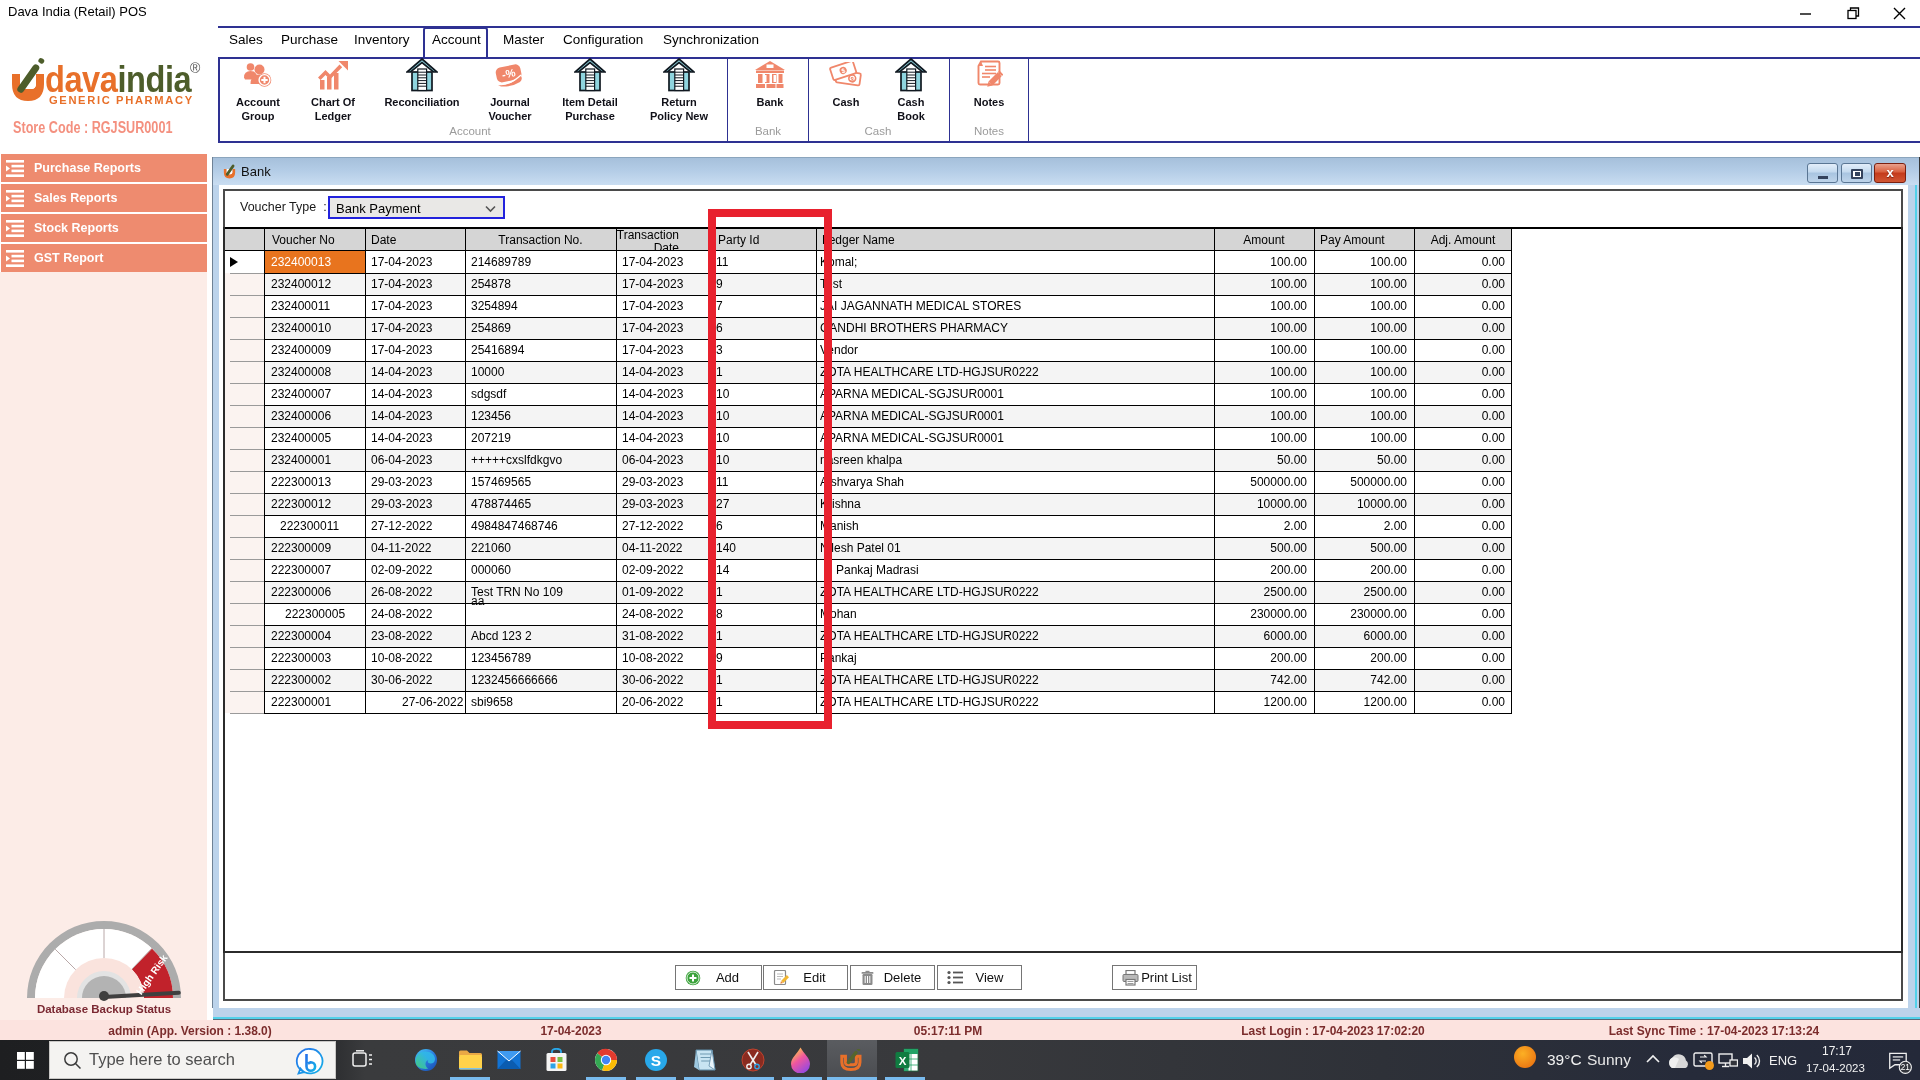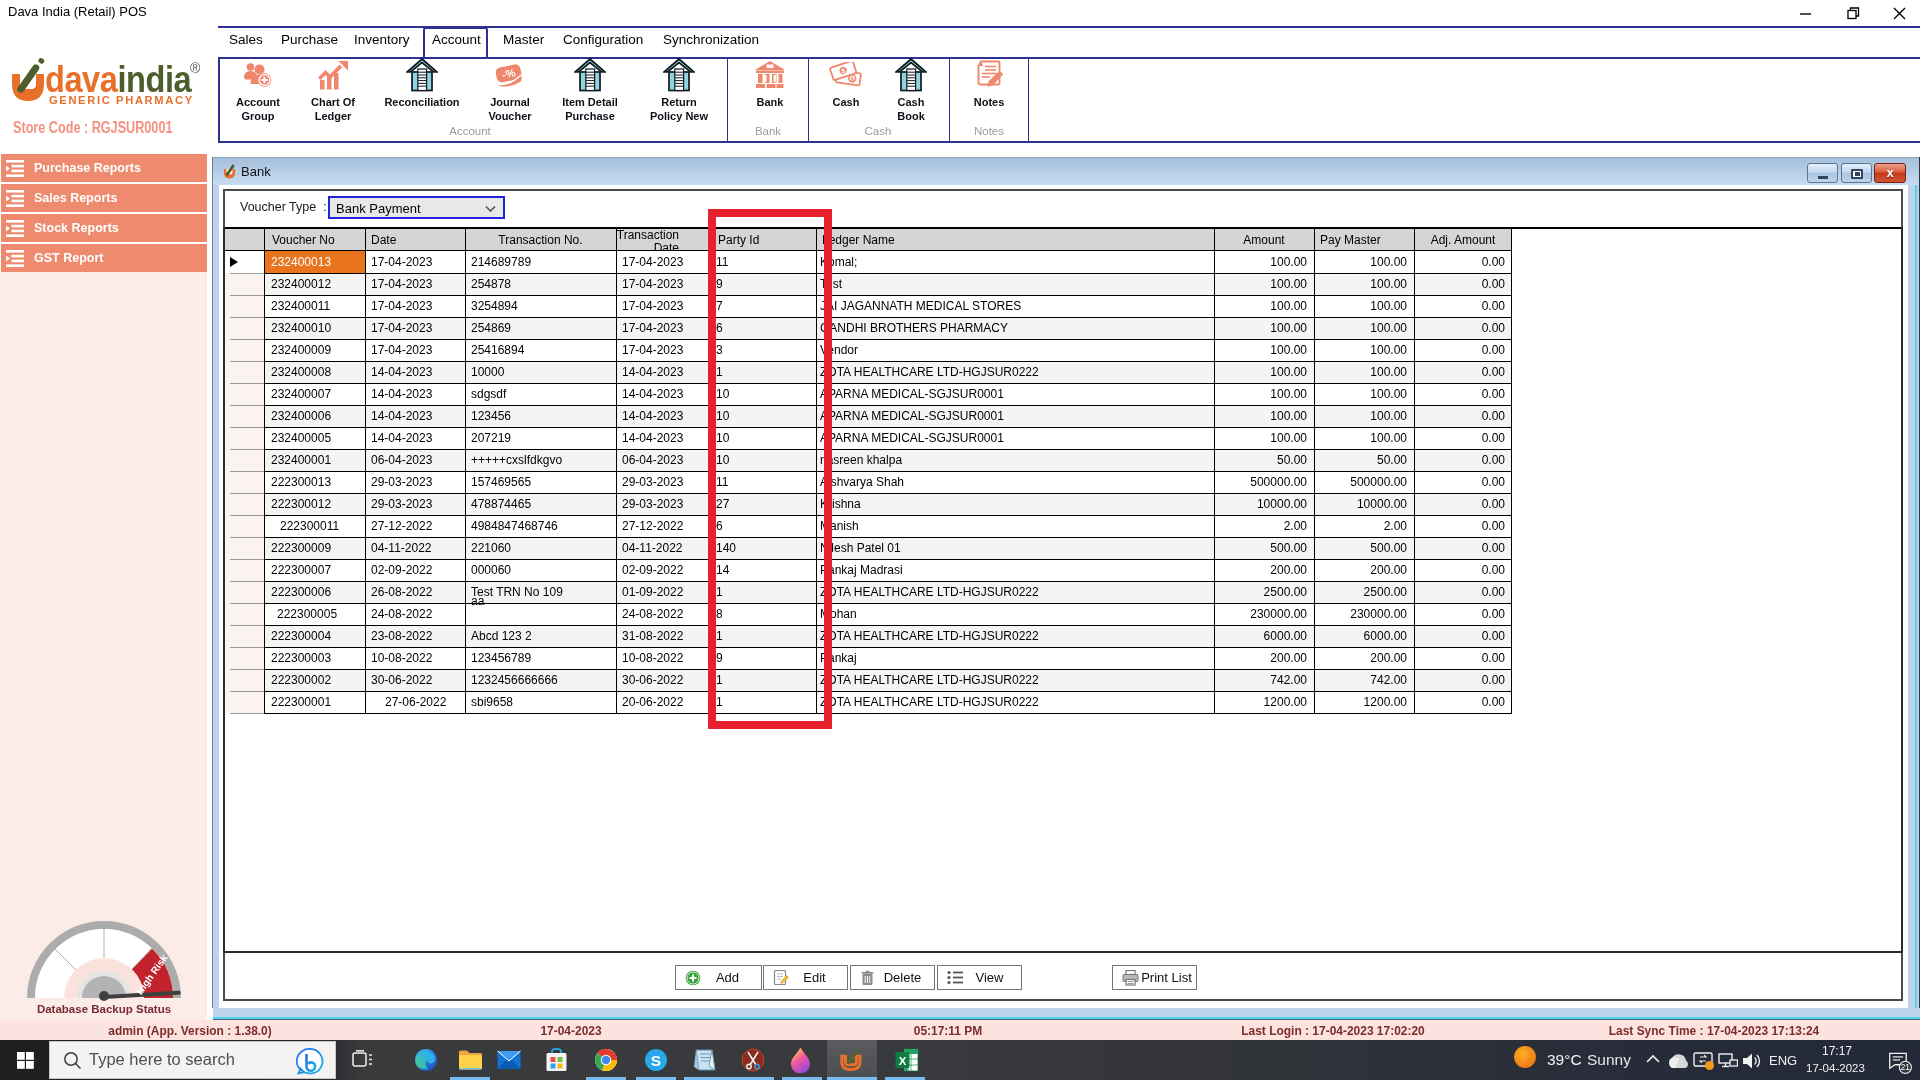--- a/index.html
+++ b/index.html
@@ -295,21 +295,21 @@
 <div class="a" style="left:223px;top:227px;width:2px;height:726px;background:#2b2b2b"></div>
 <div class="a" style="left:1901px;top:227px;width:2px;height:726px;background:#2b2b2b"></div>
 <div class="a" style="left:223px;top:951px;width:1680px;height:2px;background:#2b2b2b"></div>
 <div class="hcell" style="left:225px;width:1287px"></div>
 <div class="hcell" style="left:264px;width:101px;padding-left:8px">Voucher No</div>
 <div class="hcell" style="left:365px;width:100px;padding-left:6px">Date</div>
 <div class="hcell" style="left:465px;width:151px;justify-content:center">Transaction No.</div>
 <div class="hcell" style="left:710px;width:106px;padding-left:8px">Party Id</div>
 <div class="hcell" style="left:816px;width:398px;padding-left:6px">Ledger Name</div>
 <div class="hcell" style="left:1214px;width:100px;justify-content:center">Amount</div>
-<div class="hcell" style="left:1314px;width:100px;padding-left:6px">Pay Master</div>
+<div class="hcell" style="left:1314px;width:100px;padding-left:6px">Pay Amount</div>
 <div class="hcell" style="left:1414px;width:98px;justify-content:center">Adj. Amount</div>
 <div class="hcell" style="left:585px;width:94px;display:block;text-align:right;line-height:13px;padding-top:0">Transaction<br>Date</div>
 <div class="cell" style="left:225px;top:251px;width:39px;background:#fff"></div>
 <svg class="a" style="left:230px;top:257px" width="8" height="10" viewBox="0 0 8 10">
     <polygon points="0,0 8,5 0,10" fill="#000"></polygon>
   </svg>
 <div class="cell" style="left:264px;top:251px;width:101px;padding-left:7px;background:#e8741e;color:#fff">232400013</div>
 <div class="cell" style="left:365px;top:251px;width:100px;padding-left:6px">17-04-2023</div>
 <div class="cell" style="left:465px;top:251px;width:151px;padding-left:6px">214689789</div>
 <div class="cell" style="left:616px;top:251px;width:94px;padding-left:6px">17-04-2023</div>
@@ -454,37 +454,37 @@
 <div class="cell" style="left:816px;top:537px;width:398px;padding-left:4px">Nilesh Patel 01</div>
 <div class="cell" style="left:1214px;top:537px;width:100px;justify-content:flex-end;padding-right:7px">500.00</div>
 <div class="cell" style="left:1314px;top:537px;width:100px;justify-content:flex-end;padding-right:7px">500.00</div>
 <div class="cell" style="left:1414px;top:537px;width:98px;justify-content:flex-end;padding-right:7px">0.00</div>
 <div class="cell" style="left:225px;top:559px;width:39px;background:#fbf3f0"></div>
 <div class="cell" style="left:264px;top:559px;width:101px;padding-left:7px">222300007</div>
 <div class="cell" style="left:365px;top:559px;width:100px;padding-left:6px">02-09-2022</div>
 <div class="cell" style="left:465px;top:559px;width:151px;padding-left:6px">000060</div>
 <div class="cell" style="left:616px;top:559px;width:94px;padding-left:6px">02-09-2022</div>
 <div class="cell" style="left:710px;top:559px;width:106px;padding-left:6px">14</div>
-<div class="cell" style="left:816px;top:559px;width:398px;padding-left:4px">Pankaj Madrasi</div>
+<div class="cell" style="left:816px;top:559px;width:398px;padding-left:20px">Pankaj Madrasi</div>
 <div class="cell" style="left:1214px;top:559px;width:100px;justify-content:flex-end;padding-right:7px">200.00</div>
 <div class="cell" style="left:1314px;top:559px;width:100px;justify-content:flex-end;padding-right:7px">200.00</div>
 <div class="cell" style="left:1414px;top:559px;width:98px;justify-content:flex-end;padding-right:7px">0.00</div>
 <div class="cell" style="left:225px;top:581px;width:39px;background:#fbf3f0"></div>
 <div class="a" style="left:264px;top:581px;width:1248px;height:22px;background:#f4f4f4"></div>
 <div class="cell" style="left:264px;top:581px;width:101px;padding-left:7px">222300006</div>
 <div class="cell" style="left:365px;top:581px;width:100px;padding-left:6px">26-08-2022</div>
 <div class="cell" style="left:465px;top:581px;width:151px;padding-left:6px">Test TRN No 109</div>
 <div class="cell" style="left:616px;top:581px;width:94px;padding-left:6px">01-09-2022</div>
 <div class="cell" style="left:710px;top:581px;width:106px;padding-left:6px">1</div>
 <div class="cell" style="left:816px;top:581px;width:398px;padding-left:4px">ZOTA HEALTHCARE LTD-HGJSUR0222</div>
 <div class="cell" style="left:1214px;top:581px;width:100px;justify-content:flex-end;padding-right:7px">2500.00</div>
 <div class="cell" style="left:1314px;top:581px;width:100px;justify-content:flex-end;padding-right:7px">2500.00</div>
 <div class="cell" style="left:1414px;top:581px;width:98px;justify-content:flex-end;padding-right:7px">0.00</div>
 <div class="cell" style="left:225px;top:603px;width:39px;background:#fbf3f0"></div>
-<div class="cell" style="left:264px;top:603px;width:101px;padding-left:13px">222300005</div>
+<div class="cell" style="left:272px;top:603px;width:101px;padding-left:13px">222300005</div>
 <div class="cell" style="left:365px;top:603px;width:100px;padding-left:6px">24-08-2022</div>
 <div class="cell" style="left:465px;top:590px;width:151px;padding-left:6px">aa</div>
 <div class="cell" style="left:616px;top:603px;width:94px;padding-left:6px">24-08-2022</div>
 <div class="cell" style="left:710px;top:603px;width:106px;padding-left:6px">8</div>
 <div class="cell" style="left:816px;top:603px;width:398px;padding-left:4px">Mohan</div>
 <div class="cell" style="left:1214px;top:603px;width:100px;justify-content:flex-end;padding-right:7px">230000.00</div>
 <div class="cell" style="left:1314px;top:603px;width:100px;justify-content:flex-end;padding-right:7px">230000.00</div>
 <div class="cell" style="left:1414px;top:603px;width:98px;justify-content:flex-end;padding-right:7px">0.00</div>
 <div class="cell" style="left:225px;top:625px;width:39px;background:#fbf3f0"></div>
 <div class="a" style="left:264px;top:625px;width:1248px;height:22px;background:#f4f4f4"></div>
@@ -513,21 +513,21 @@
 <div class="cell" style="left:365px;top:669px;width:100px;padding-left:6px">30-06-2022</div>
 <div class="cell" style="left:465px;top:669px;width:151px;padding-left:6px">1232456666666</div>
 <div class="cell" style="left:616px;top:669px;width:94px;padding-left:6px">30-06-2022</div>
 <div class="cell" style="left:710px;top:669px;width:106px;padding-left:6px">1</div>
 <div class="cell" style="left:816px;top:669px;width:398px;padding-left:4px">ZOTA HEALTHCARE LTD-HGJSUR0222</div>
 <div class="cell" style="left:1214px;top:669px;width:100px;justify-content:flex-end;padding-right:7px">742.00</div>
 <div class="cell" style="left:1314px;top:669px;width:100px;justify-content:flex-end;padding-right:7px">742.00</div>
 <div class="cell" style="left:1414px;top:669px;width:98px;justify-content:flex-end;padding-right:7px">0.00</div>
 <div class="cell" style="left:225px;top:691px;width:39px;background:#fbf3f0"></div>
 <div class="cell" style="left:264px;top:691px;width:101px;padding-left:7px">222300001</div>
-<div class="cell" style="left:365px;top:691px;width:100px;padding-left:20px">27-06-2022</div>
+<div class="cell" style="left:382px;top:691px;width:100px;padding-left:20px">27-06-2022</div>
 <div class="cell" style="left:465px;top:691px;width:151px;padding-left:6px">sbi9658</div>
 <div class="cell" style="left:616px;top:691px;width:94px;padding-left:6px">20-06-2022</div>
 <div class="cell" style="left:710px;top:691px;width:106px;padding-left:6px">1</div>
 <div class="cell" style="left:816px;top:691px;width:398px;padding-left:4px">ZOTA HEALTHCARE LTD-HGJSUR0222</div>
 <div class="cell" style="left:1214px;top:691px;width:100px;justify-content:flex-end;padding-right:7px">1200.00</div>
 <div class="cell" style="left:1314px;top:691px;width:100px;justify-content:flex-end;padding-right:7px">1200.00</div>
 <div class="cell" style="left:1414px;top:691px;width:98px;justify-content:flex-end;padding-right:7px">0.00</div>
 <div class="vl" style="left:264px;top:229px;height:484px"></div>
 <div class="vl" style="left:365px;top:229px;height:484px"></div>
 <div class="vl" style="left:465px;top:229px;height:484px"></div>

